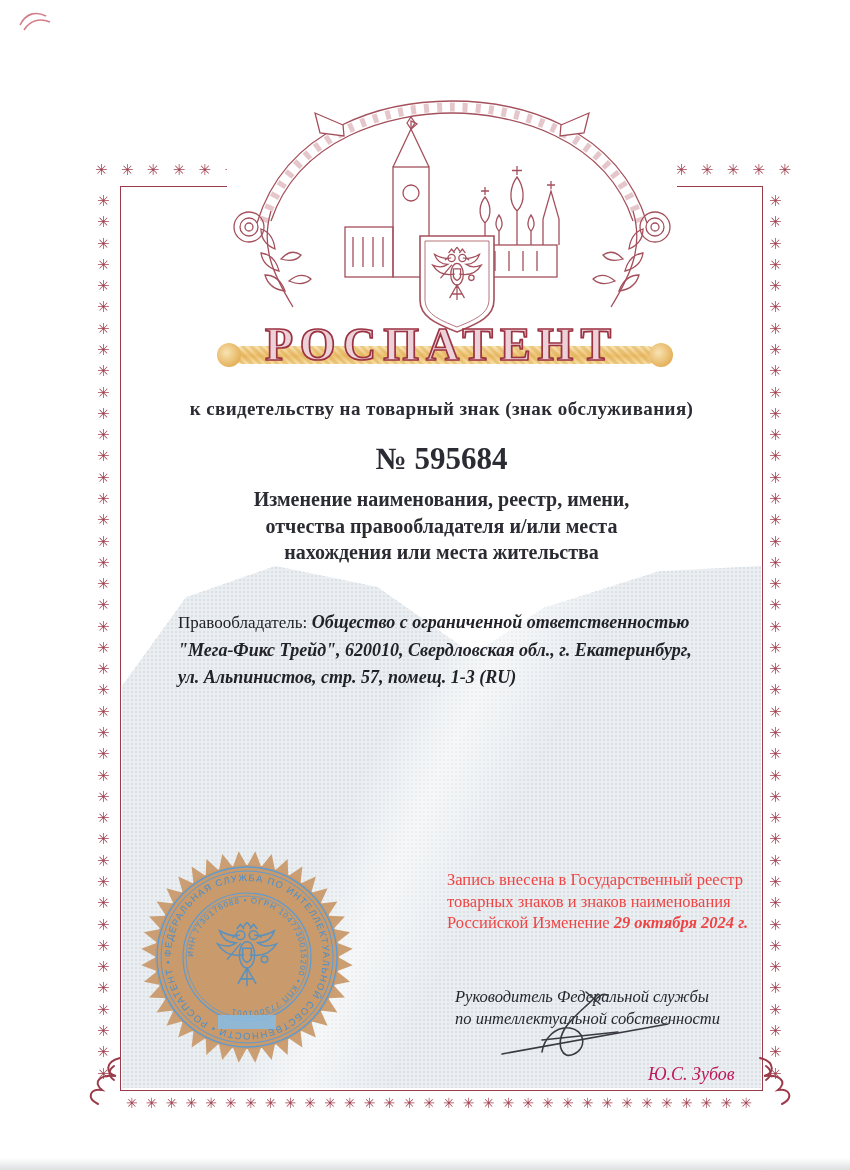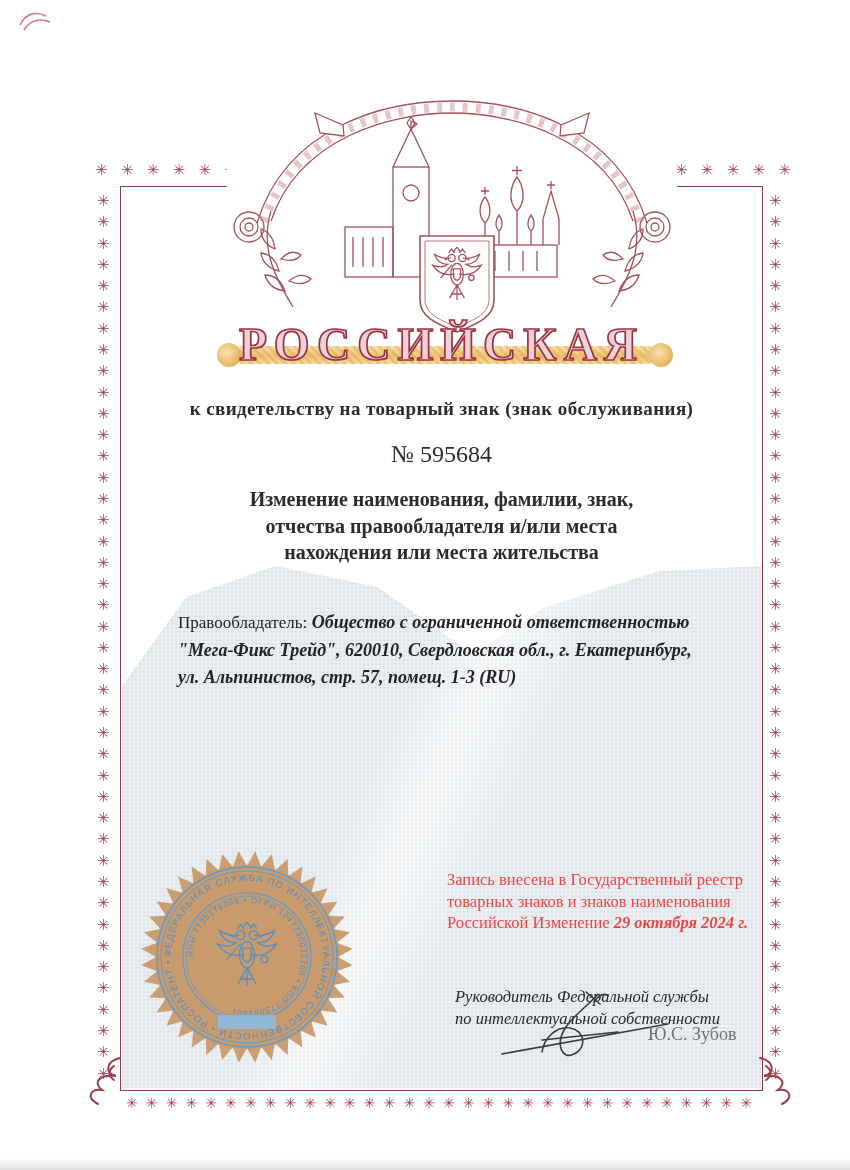--- a/index.html
+++ b/index.html
@@ -52,35 +52,35 @@
   .band::before{left:-16px;} .band::after{right:-16px;}
   .heading{
     position:absolute;left:121px;top:318px;width:641px;text-align:center;
     font-size:46px;font-weight:bold;letter-spacing:7px;
     color:#ecd2d8;-webkit-text-stroke:1.7px #9c3343;text-shadow:0 0 1px #9c3343;
   }
   
   .subtitle{position:absolute;left:121px;top:398px;width:641px;text-align:center;
     font-size:19px;font-weight:bold;color:#2b2b33;letter-spacing:.4px;}
   .cert-number{position:absolute;left:121px;top:441px;width:641px;text-align:center;
-    font-size:24px;font-weight:normal;color:#2b2b33;}
+    font-size:31px;font-weight:bold;color:#2b2b33;}
   .change-desc{position:absolute;left:121px;top:486px;width:641px;text-align:center;
     font-size:20px;font-weight:bold;color:#2b2b33;line-height:26.5px;}
   .rightsholder{position:absolute;left:178px;top:597px;width:565px;
     font-size:18px;line-height:27.5px;color:#222229;margin-top:12px;}
   .rightsholder .label{font-size:17px;}
   .rightsholder .value{font-weight:bold;font-style:italic;}
   .record{position:absolute;left:447px;top:869px;width:310px;
     font-size:16.5px;line-height:21.5px;color:#ef4444;}
   .record .date{font-weight:bold;font-style:italic;}
   .official-title{position:absolute;left:455px;top:949px;width:300px;
     font-size:16.5px;line-height:21.5px;font-style:italic;color:#26262e;margin-top:37px;}
   .signature{position:absolute;left:498px;top:988px;}
-  .official-name{position:absolute;left:648px;top:1024px;font-size:18px;
-    color:#737373;}
+  .official-name{position:absolute;left:648px;top:1064px;font-size:18px;
+    font-style:italic;color:#be185d;}
   .seal{position:absolute;left:140px;top:850px;}
   .corner-mark{position:absolute;left:16px;top:5px;}
   .bottom-shade{position:absolute;left:0;bottom:0;width:100%;height:12px;
     background:linear-gradient(rgba(0,0,0,0), rgba(120,128,132,.25));}
 </style>
 </head>
 <body>
 
 <div class="page">
 
@@ -295,27 +295,27 @@
       <path d="M272,150 v-14 c-5,-5 -3,-12 0,-16 c3,4 5,11 0,16"></path>
       <path d="M304,150 v-14 c-5,-5 -3,-12 0,-16 c3,4 5,11 0,16"></path>
     </g>
 
     <path d="M193,141 h74 v64 c0,16 -14,23 -37,32 c-23,-9 -37,-16 -37,-32 z" fill="#ffffff" stroke="#a4505c" stroke-width="1.6"></path>
     <path d="M198,146 h64 v58 c0,14 -12,20 -32,28 c-20,-8 -32,-14 -32,-28 z" fill="none" stroke="#a4505c" stroke-width=".8"></path>
     <use href="#eagle" x="203" y="152" width="54" height="58" color="#a4505c"></use>
   </svg>
 
   <div class="band"></div>
-  <div class="heading">РОССИЙСКАЯ</div>
+  <div class="heading">РОСПАТЕНТ</div>
 
   <div class="subtitle">к свидетельству на товарный знак (знак обслуживания)</div>
   <div class="cert-number">№ 595684</div>
 
   <div class="change-desc">
-    <span>Изменение наименования, фамилии, знак,</span><br>
+    <span>Изменение наименования, реестр, имени,</span><br>
     <span>отчества правообладателя и/или места</span><br>
     <span>нахождения или места жительства</span>
   </div>
 
   <div class="rightsholder">
     <span class="label">Правообладатель:</span>
     <span class="value">Общество с ограниченной ответственностью</span><br>
     <span class="value">"Мега-Фикс Трейд", 620010, Свердловская обл., г. Екатеринбург,</span><br>
     <span class="value">ул. Альпинистов, стр. 57, помещ. 1-3 (RU)</span>
   </div>

